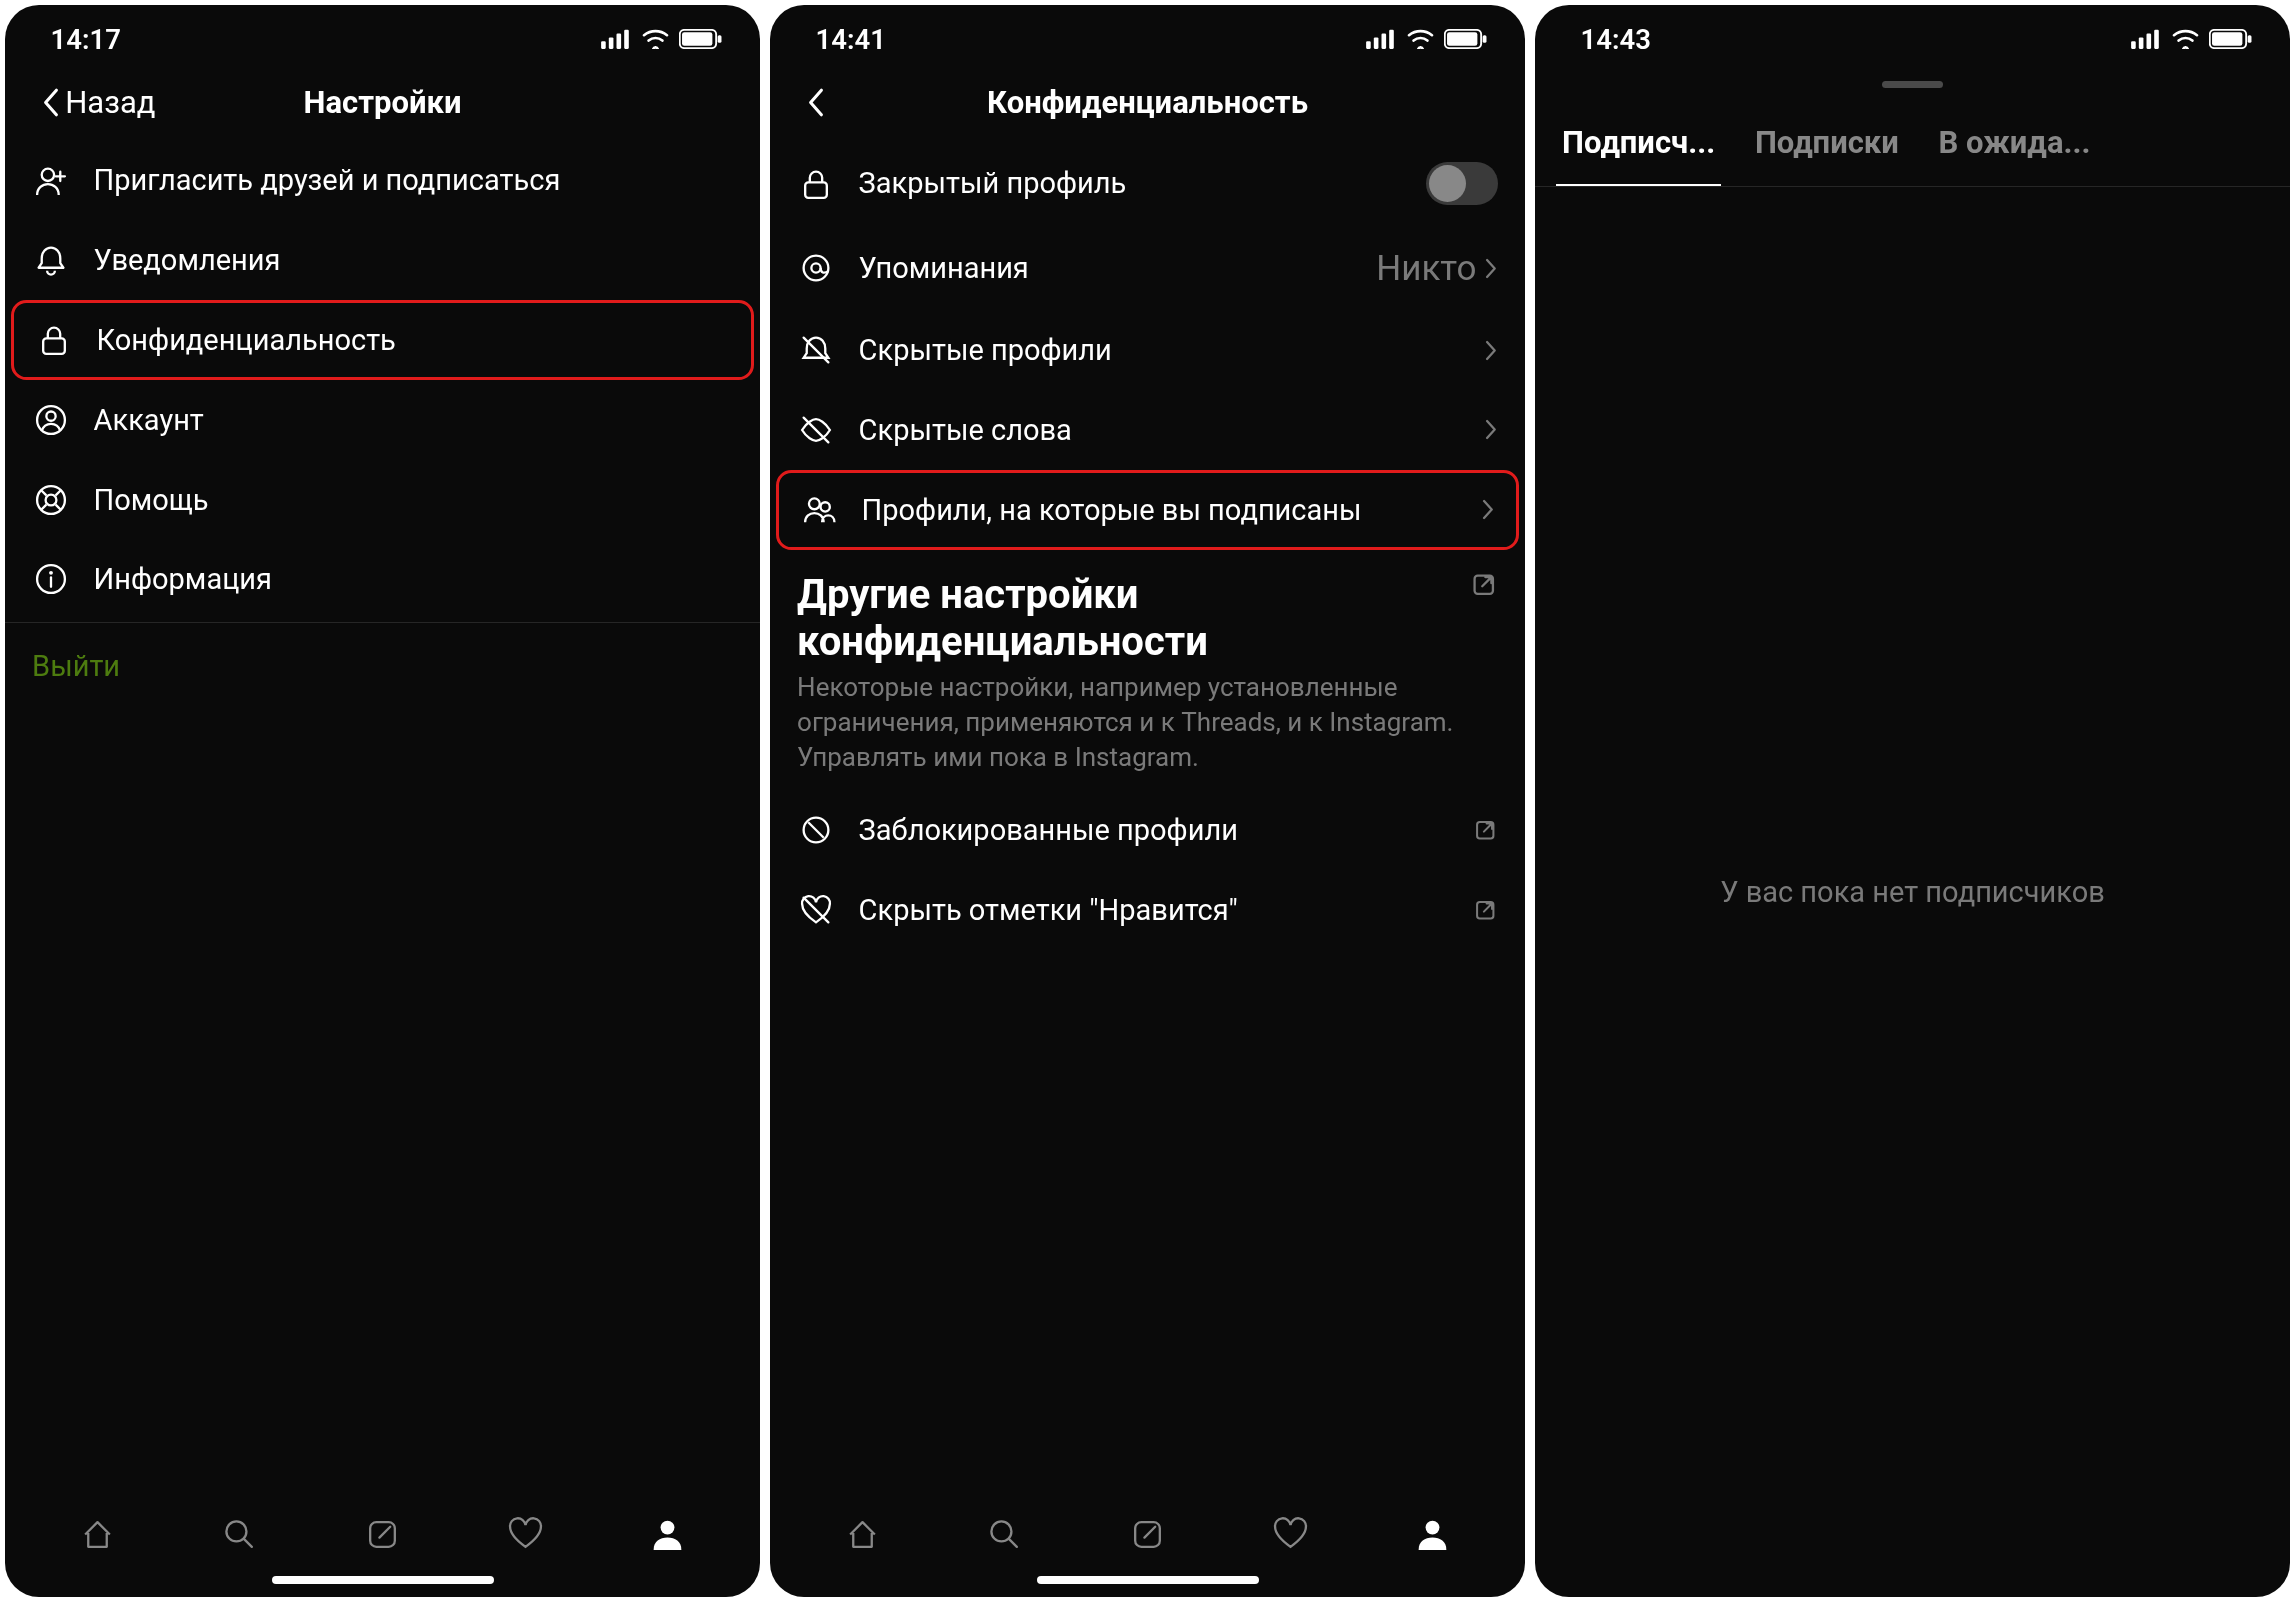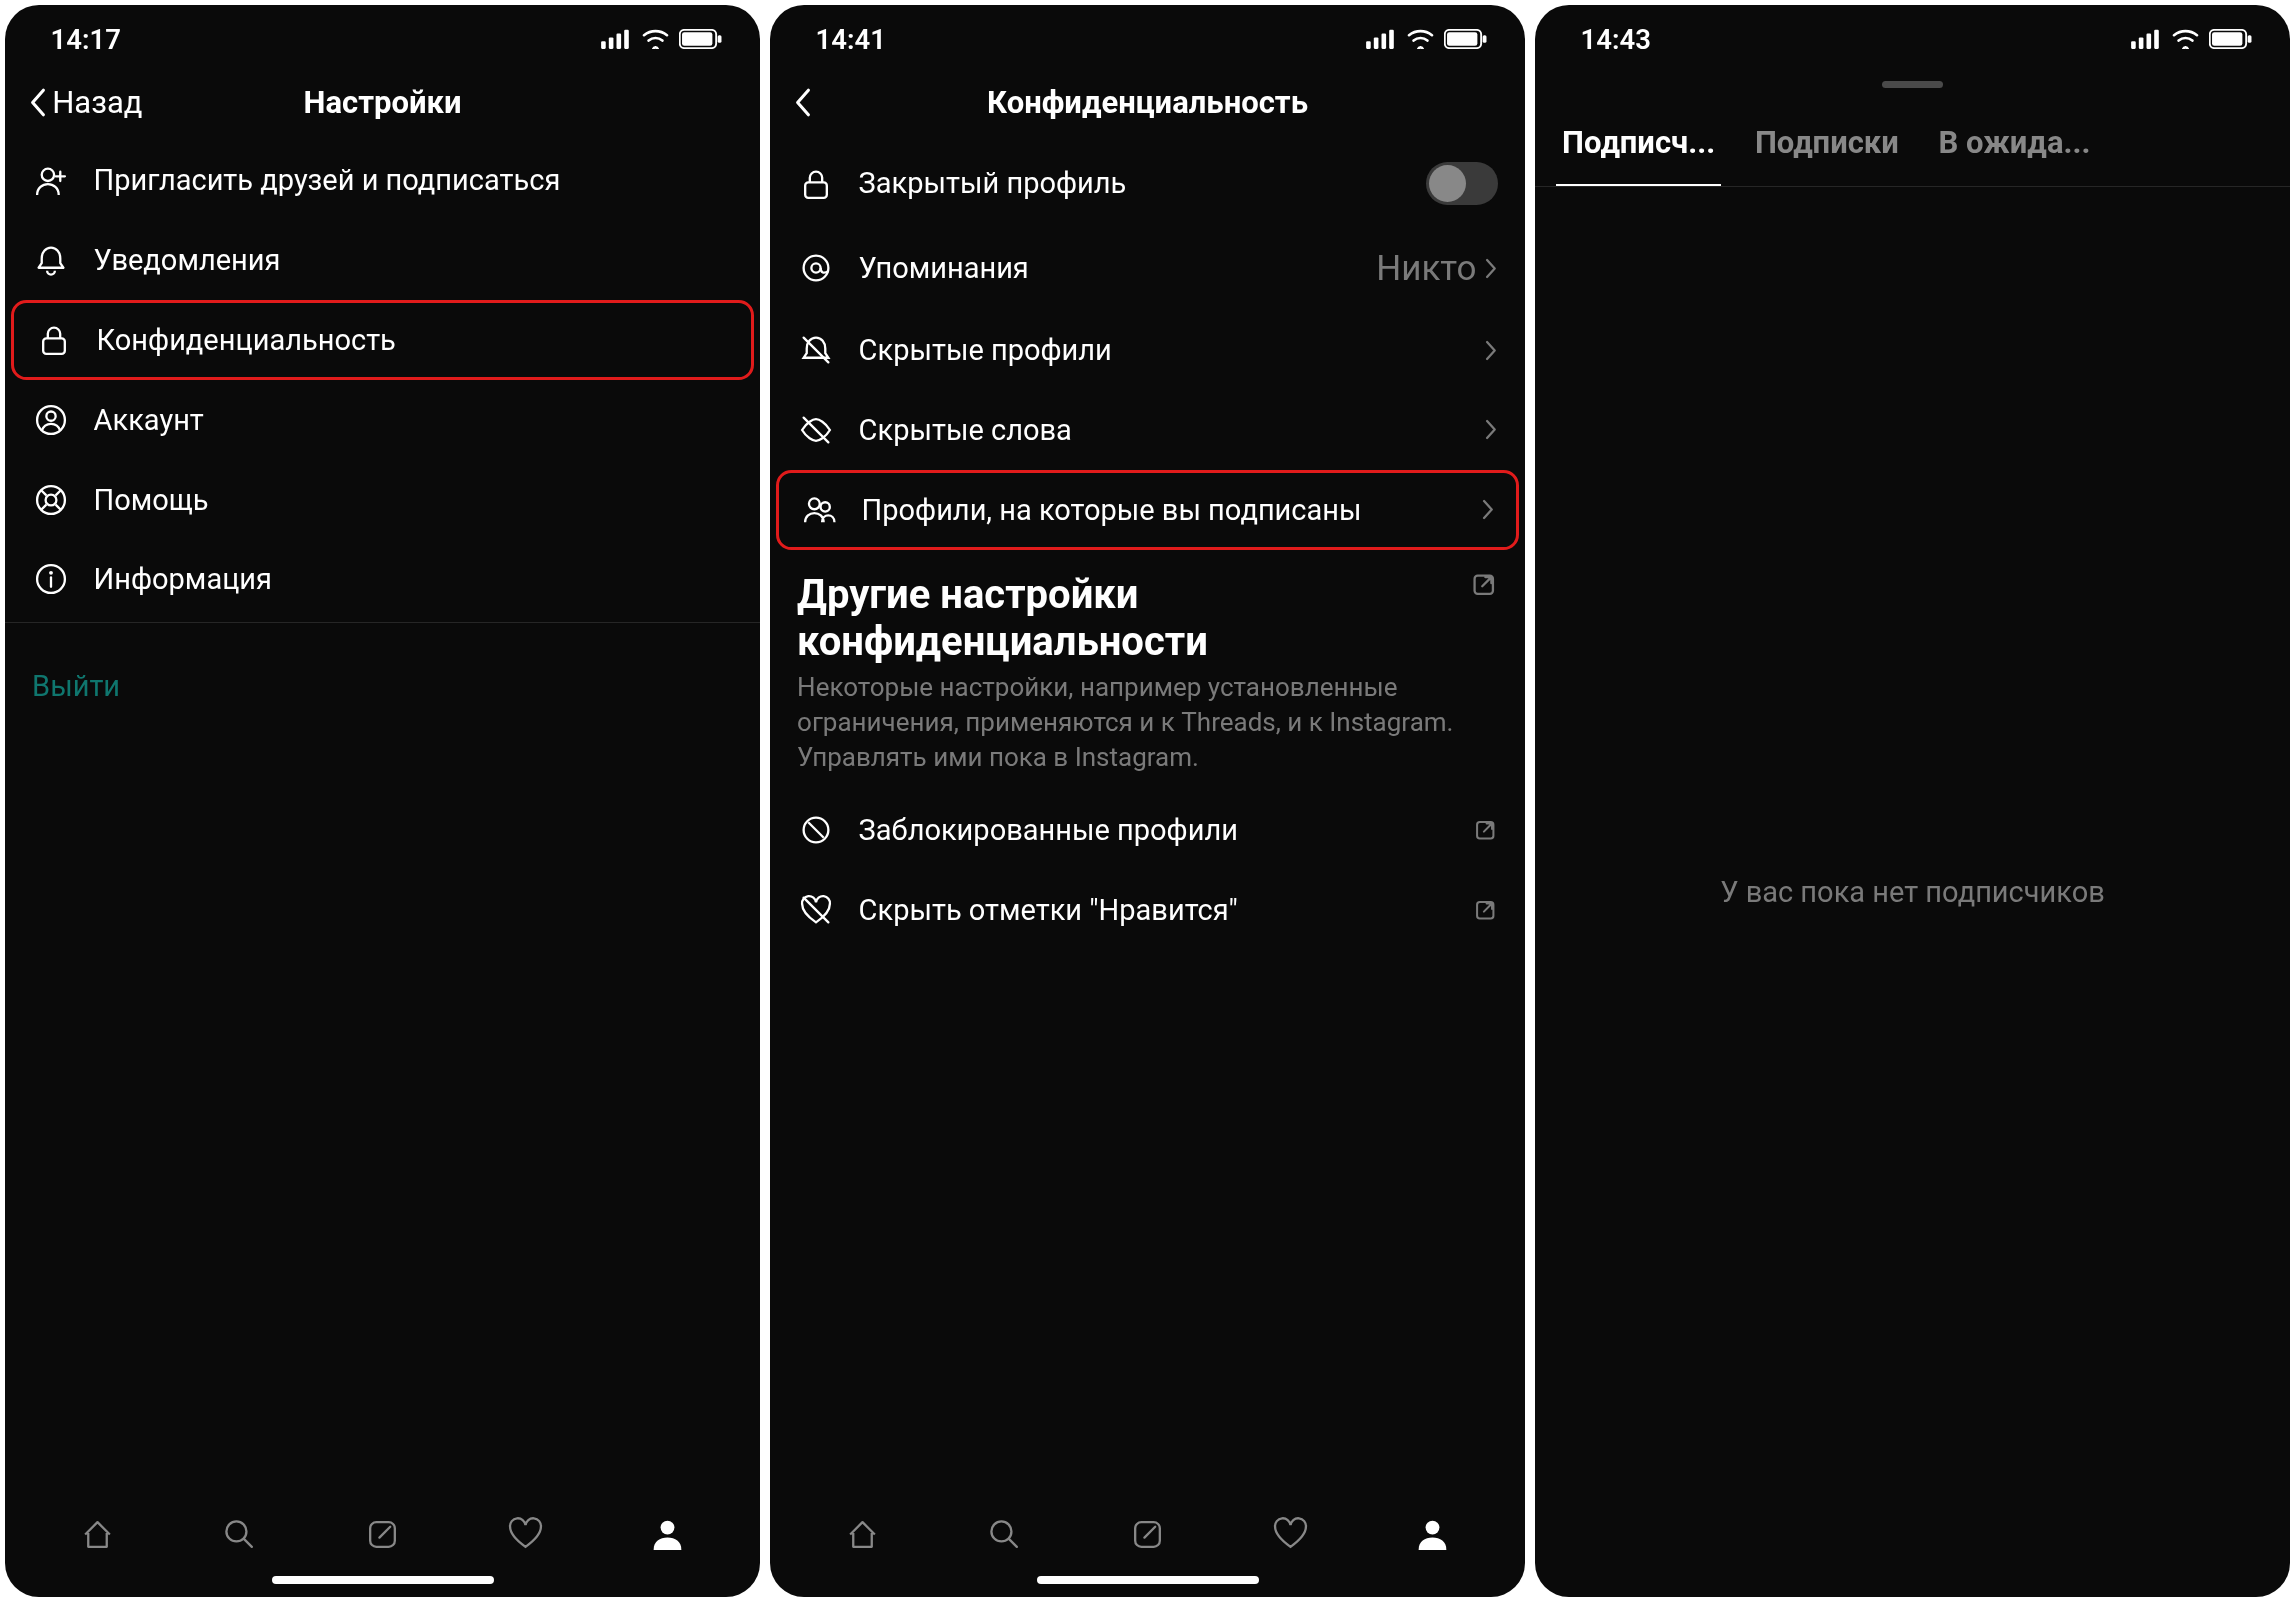--- a/index.html
+++ b/index.html
@@ -41,21 +41,21 @@
     min-height: 69px;
   }
   .header-title {
     font-size: 31px;
     font-weight: 700;
     flex: 1;
     text-align: center;
   }
   .header-back {
     position: absolute;
-    left: 23px;
+    left: 36px;
     display: flex;
     align-items: center;
     gap: 4.6px;
     font-size: 31px;
     font-weight: 400;
   }
   .row {
     display: flex;
     align-items: center;
     padding: 21.4px 27.5px;
@@ -67,21 +67,21 @@
   .row .trail { color: #7a7a7a; font-size: 35px; display: flex; align-items: center; gap: 7.7px; }
   .row svg { flex-shrink: 0; }
   .icon { width: 37px; height: 37px; display: flex; align-items: center; justify-content: center; }
   .highlight {
     border: 3.8px solid #e11b1b;
     border-radius: 15.3px;
     margin: 0 6.1px;
     padding: 18.4px 21.4px;
   }
   .divider { border-top: 0.8px solid #262626; margin: 3.1px 0; }
-  .logout { color: #0f766e; margin-top: 20px; }
+  .logout { color: #4d7c0f; }
   .section-title {
     padding: 21.4px 27.5px 4.6px 27.5px;
     display: flex;
     align-items: flex-start;
     gap: 13.8px;
   }
   .section-title .t {
     font-size: 40px;
     font-weight: 700;
     flex: 1;

